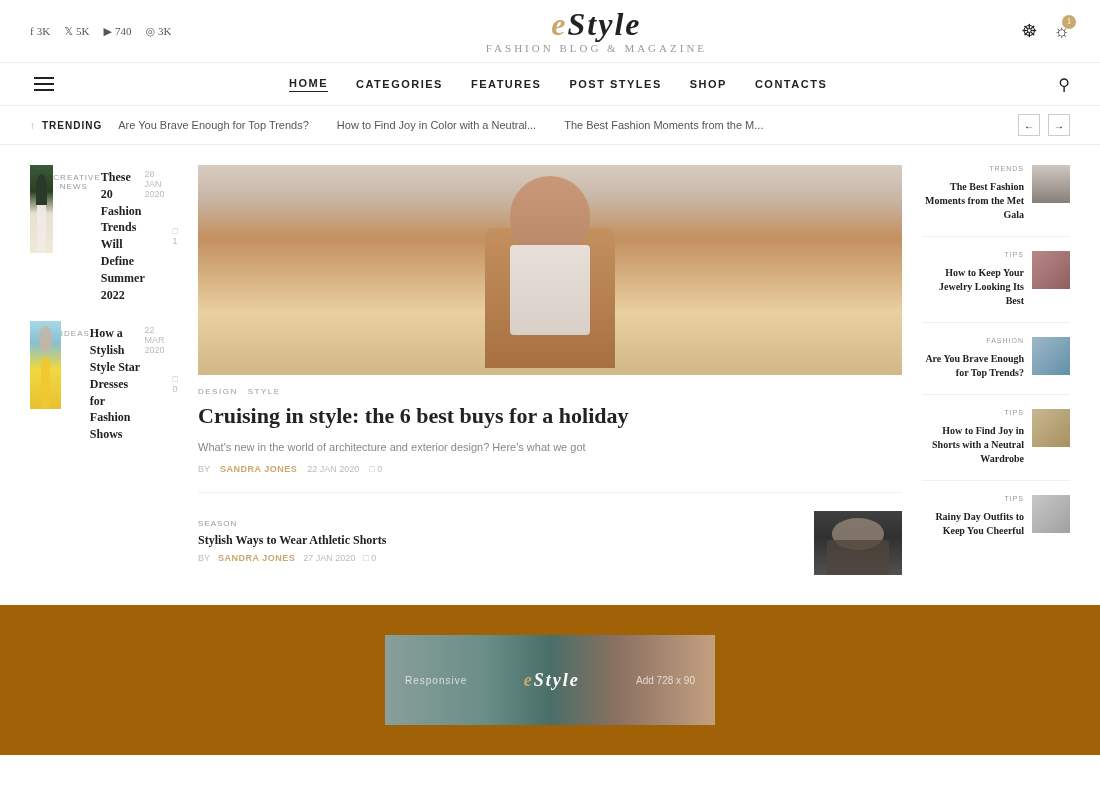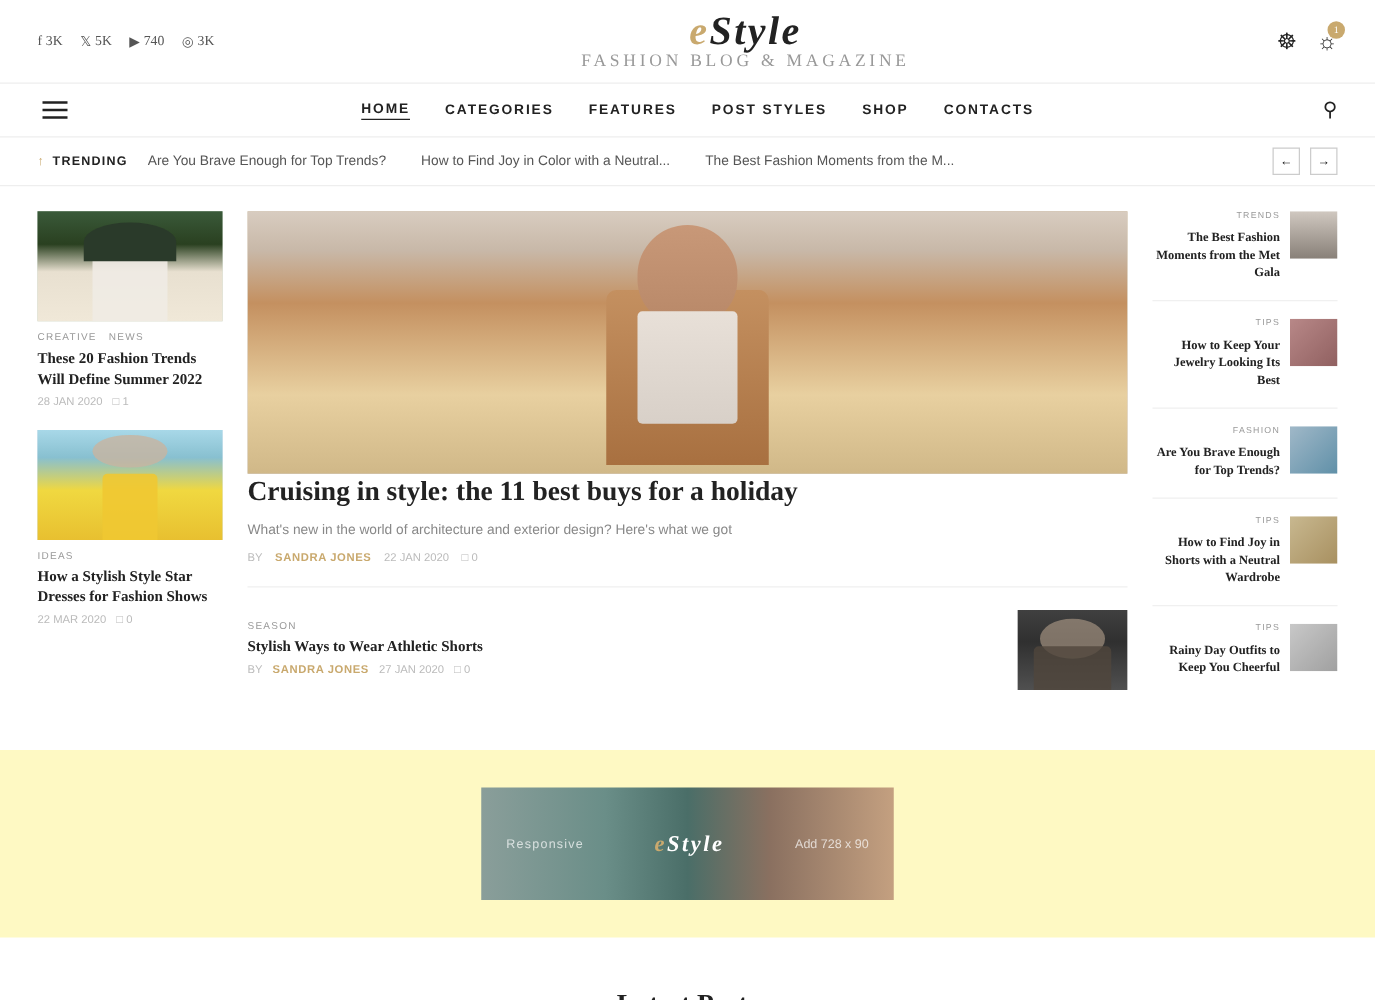--- a/index.html
+++ b/index.html
@@ -8,21 +8,21 @@
     
     .top-bar {
       display: flex; align-items: center; justify-content: space-between;
       padding: 8px 30px; border-bottom: 1px solid #eee;
     }
     .social-links { display: flex; gap: 14px; align-items: center; }
     .social-item { display: flex; align-items: center; gap: 3px; font-size: 11px; color: #555; }
     .social-icon { font-size: 11px; }
     .logo-area { text-align: center; }
     .logo-main { font-size: 32px; font-style: italic; font-weight: bold; letter-spacing: 2px; color: #222; line-height: 1; }
-    .logo-sub { font-size: 14px; letter-spacing: 3px; color: #999; text-transform: uppercase; margin-top: 2px; text-align: center; }
+    .logo-sub { font-size: 11px; letter-spacing: 3px; color: #999; text-transform: uppercase; margin-top: 2px; text-align: center; }
     .top-right { display: flex; align-items: center; gap: 16px; }
     .cart-icon-wrap { position: relative; }
     .cart-badge { position: absolute; top: -6px; right: -6px; background: #c9a96e; color: #fff; border-radius: 50%; width: 14px; height: 14px; font-size: 8px; display: flex; align-items: center; justify-content: center; }
 
     
     .nav-bar {
       display: flex; align-items: center; justify-content: flex-start;
       padding: 10px 30px; border-bottom: 1px solid #eee;
     }
     .nav-links { display: flex; gap: 28px; align-items: center; flex: 1; justify-content: center; }
@@ -41,27 +41,27 @@
     .trend-nav-btn { width: 22px; height: 22px; border: 1px solid #ccc; background: #fff; cursor: pointer; display: flex; align-items: center; justify-content: center; font-size: 10px; }
 
     
     .main-content {
       display: flex; padding: 20px 30px; gap: 20px; max-width: 1100px; margin: 0 auto;
     }
 
     
     .left-column { width: 148px; flex-shrink: 0; display: flex; flex-direction: column; gap: 18px; }
 
-    .card-small { display: flex; flex-direction: column; }
+    .card-small { display: flex; flex-direction: row; }
     .card-img-placeholder { width: 100%; height: 88px; background: #b8c9b8; display: flex; align-items: center; justify-content: center; }
     .card-img-placeholder2 { width: 100%; height: 88px; background: #c5d8e8; display: flex; align-items: center; justify-content: center; }
     .card-category { font-size: 8px; letter-spacing: 1px; text-transform: uppercase; color: #999; margin-top: 8px; font-family: Arial, sans-serif; }
     .card-title { font-size: 12px; font-weight: bold; color: #222; margin-top: 4px; line-height: 1.4; }
     .card-meta { font-size: 9px; color: #bbb; margin-top: 4px; font-family: Arial, sans-serif; display: flex; gap: 8px; }
-    .card-date { color: #bbb; text-align: right; }
+    .card-date { color: #bbb; }
     .card-comments { color: #bbb; display: flex; align-items: center; gap: 2px; }
 
     
     .center-column { flex: 1; min-width: 0; }
     .featured-img-wrap { width: 100%; height: 210px; background: #d4c5b0; overflow: hidden; position: relative; }
     .featured-tags { display: flex; gap: 10px; margin: 12px 0 6px; }
     .tag { font-size: 8px; letter-spacing: 1.5px; text-transform: uppercase; color: #999; font-family: Arial, sans-serif; }
     .featured-title { font-size: 22px; font-weight: bold; color: #222; line-height: 1.3; margin-bottom: 8px; }
     .featured-excerpt { font-size: 11px; color: #888; line-height: 1.6; font-family: Arial, sans-serif; }
     .featured-meta { display: flex; align-items: center; gap: 10px; margin-top: 8px; font-size: 9px; color: #bbb; font-family: Arial, sans-serif; }
@@ -76,21 +76,21 @@
     
     .right-column { width: 148px; flex-shrink: 0; }
     .right-section-title { font-size: 8px; letter-spacing: 2px; text-transform: uppercase; color: #bbb; font-family: Arial, sans-serif; margin-bottom: 8px; }
     .right-article { display: flex; gap: 8px; margin-bottom: 14px; padding-bottom: 14px; border-bottom: 1px solid #f0f0f0; }
     .right-article-text { flex: 1; text-align: right; }
     .right-article-img { width: 38px; height: 38px; flex-shrink: 0; overflow: hidden; }
     .right-article-category { font-size: 7px; letter-spacing: 1px; text-transform: uppercase; color: #999; font-family: Arial, sans-serif; }
     .right-article-title { font-size: 10px; font-weight: bold; color: #222; line-height: 1.4; margin-top: 2px; }
 
     
-    .ad-section { background: #fef9c3; padding: 30px; display: flex; justify-content: center; align-items: center; margin-top: 10px; }
+    .ad-section { background: #a16207; padding: 30px; display: flex; justify-content: center; align-items: center; margin-top: 10px; }
     .ad-banner {
       width: 330px; height: 90px;
       background: linear-gradient(90deg, #8a9e9a 0%, #6a8e88 30%, #4a6e68 50%, #8a7060 70%, #c4a080 100%);
       display: flex; align-items: center; justify-content: space-between;
       padding: 0 20px; position: relative; overflow: hidden;
     }
     .ad-responsive { font-size: 10px; color: rgba(255,255,255,0.7); font-family: Arial, sans-serif; letter-spacing: 1px; }
     .ad-logo { font-size: 18px; font-style: italic; font-weight: bold; color: #fff; letter-spacing: 2px; }
     .ad-size { font-size: 10px; color: rgba(255,255,255,0.7); font-family: Arial, sans-serif; }
 
@@ -221,21 +221,25 @@
     <div class="featured-img-wrap">
       <div style="width:100%;height:210px;background:linear-gradient(135deg,#d4c8b8 0%,#c8baa8 40%,#d0c0a8 100%);display:flex;align-items:flex-start;justify-content:center;overflow:hidden;position:relative;">
 
         <div style="position:absolute;top:0;left:0;right:0;bottom:0;background:linear-gradient(180deg,#d8ccc0 0%,#c8b8a8 15%,#c49060 35%,#e8d0a0 70%,#d0b888 100%);"></div>
         <div style="position:absolute;top:5%;left:50%;transform:translateX(-50%);width:80px;height:80px;background:linear-gradient(180deg,#c89878 0%,#b88868 100%);border-radius:50% 50% 45% 45%;z-index:2;"></div>
         <div style="position:absolute;top:30%;left:50%;transform:translateX(-50%);width:130px;height:140px;background:linear-gradient(180deg,#c49060 0%,#a87040 100%);border-radius:8px 8px 0 0;z-index:1;"></div>
         <div style="position:absolute;top:38%;left:50%;transform:translateX(-50%);width:80px;height:90px;background:linear-gradient(180deg,#e8e0d8 0%,#d8d0c8 100%);border-radius:4px;z-index:2;"></div>
       </div>
     </div>
 
-    <div class="featured-title">Cruising in style: the 11 best buys for a holiday</div>
+    <div class="featured-tags">
+      <span class="tag">DESIGN</span>
+      <span class="tag">STYLE</span>
+    </div>
+    <div class="featured-title">Cruising in style: the 6 best buys for a holiday</div>
     <div class="featured-excerpt">What's new in the world of architecture and exterior design? Here's what we got</div>
     <div class="featured-meta">
       <span style="color:#bbb;">BY</span>
       <span class="featured-author">SANDRA JONES</span>
       <span class="featured-date">22 JAN 2020</span>
       <span>□ 0</span>
     </div>
 
     <div class="small-article">
       <div class="small-article-text">

